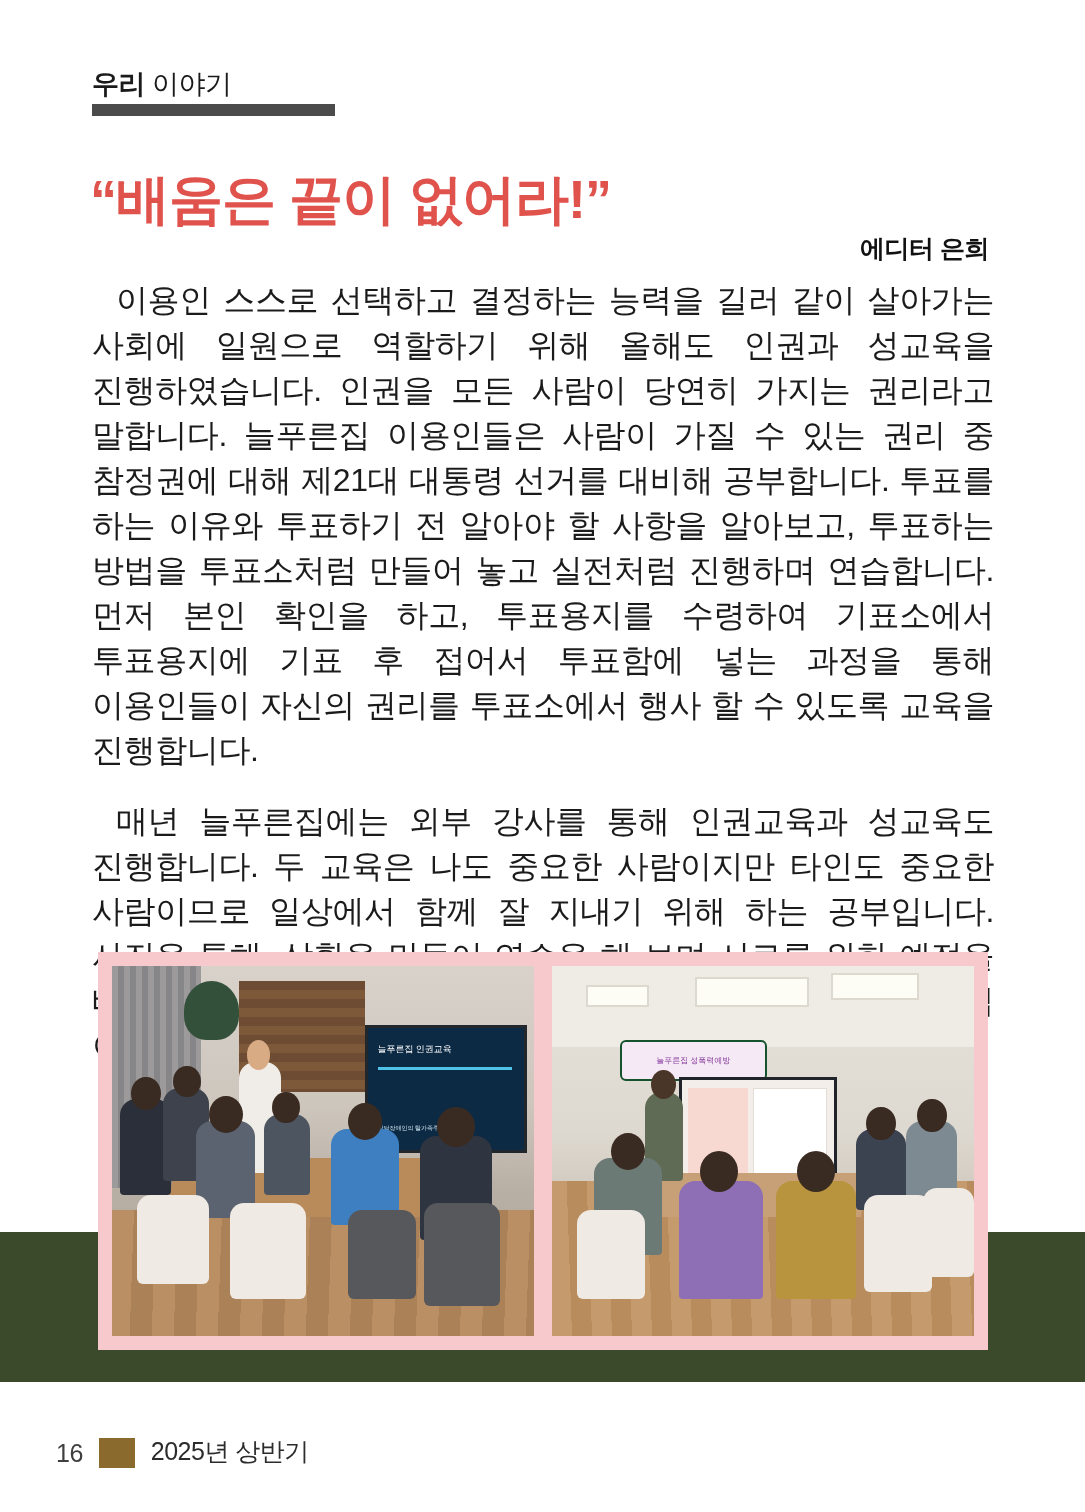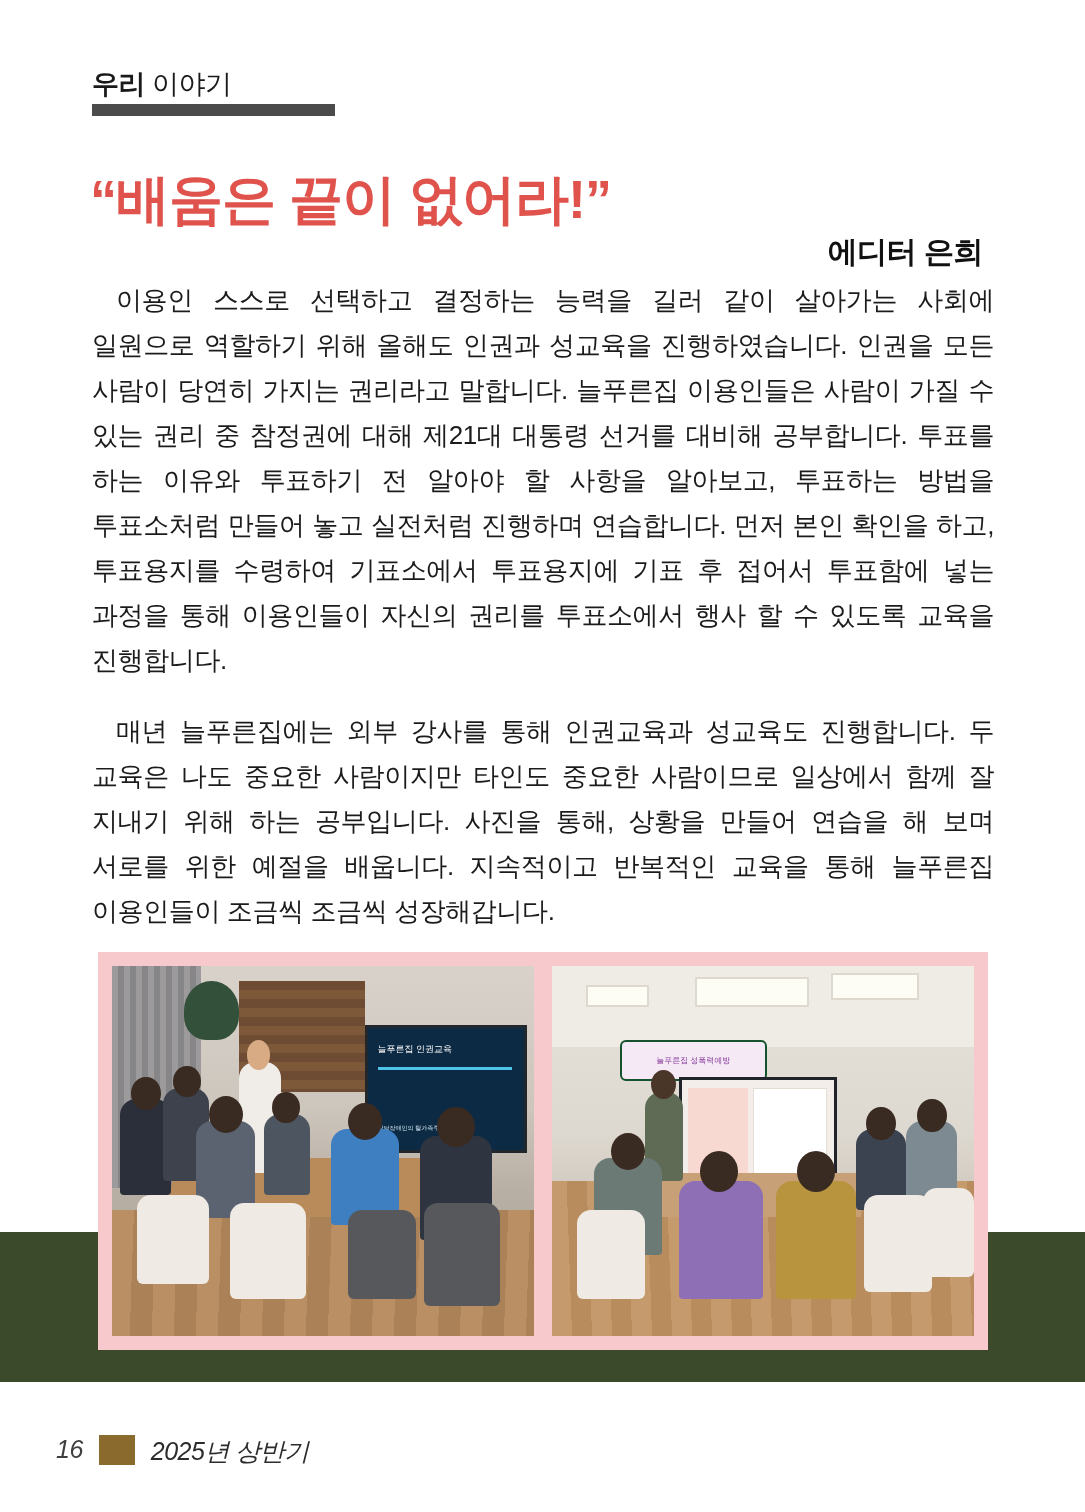--- a/index.html
+++ b/index.html
@@ -75,37 +75,37 @@
     font-size: 54px;
     font-weight: bold;
     color: #e0534d;
     letter-spacing: -1px;
     white-space: nowrap;
   }
 
   
   .byline {
     position: absolute;
-    right: 102px;
+    right: 96px;
     top: 232px;
-    font-size: 30px;
+    font-size: 25px;
     font-weight: bold;
     color: #111111;
     letter-spacing: -0.5px;
   }
 
   
   .body-col {
     position: absolute;
     left: 92px;
     top: 278px;
     width: 902px;
   }
   .para {
-    font-size: 26px;
+    font-size: 32px;
     line-height: 45px;
     color: #1b1b1b;
     text-align: justify;
     text-justify: inter-character;
     letter-spacing: -0.4px;
     margin: 0 0 26px 0;
     text-indent: 24px;
     word-break: keep-all;
   }
 
@@ -115,20 +115,21 @@
     left: 98px;
     top: 952px;
     width: 890px;
     height: 398px;
     background: #f7c9cd;
     box-sizing: border-box;
     padding: 14px;
     display: flex;
     gap: 18px;
     z-index: 3;
+    font-family: Liberation Serif, serif;
   }
   .photo {
     position: relative;
     flex: 1;
     overflow: hidden;
     background: #b8b1ab;
   }
 
   
   .p1-wall {
@@ -228,24 +229,23 @@
     position: absolute; left: 22%; top: 56%; width: 52%; height: 12%;
     background: #c7a077; transform: skewX(-8deg);
   }
 
   
   .footer {
     position: absolute;
     left: 56px;
     bottom: 44px;
     display: flex;
-    align-items: flex-start;
+    align-items: flex-end;
     gap: 16px;
     z-index: 3;
-    font-style: italic;
   }
   .folio {
     font-size: 25px;
     color: #3f3f3f;
     letter-spacing: -0.5px;
   }
   .folio-mark {
     width: 36px;
     height: 30px;
     background: #8a6a2d;

